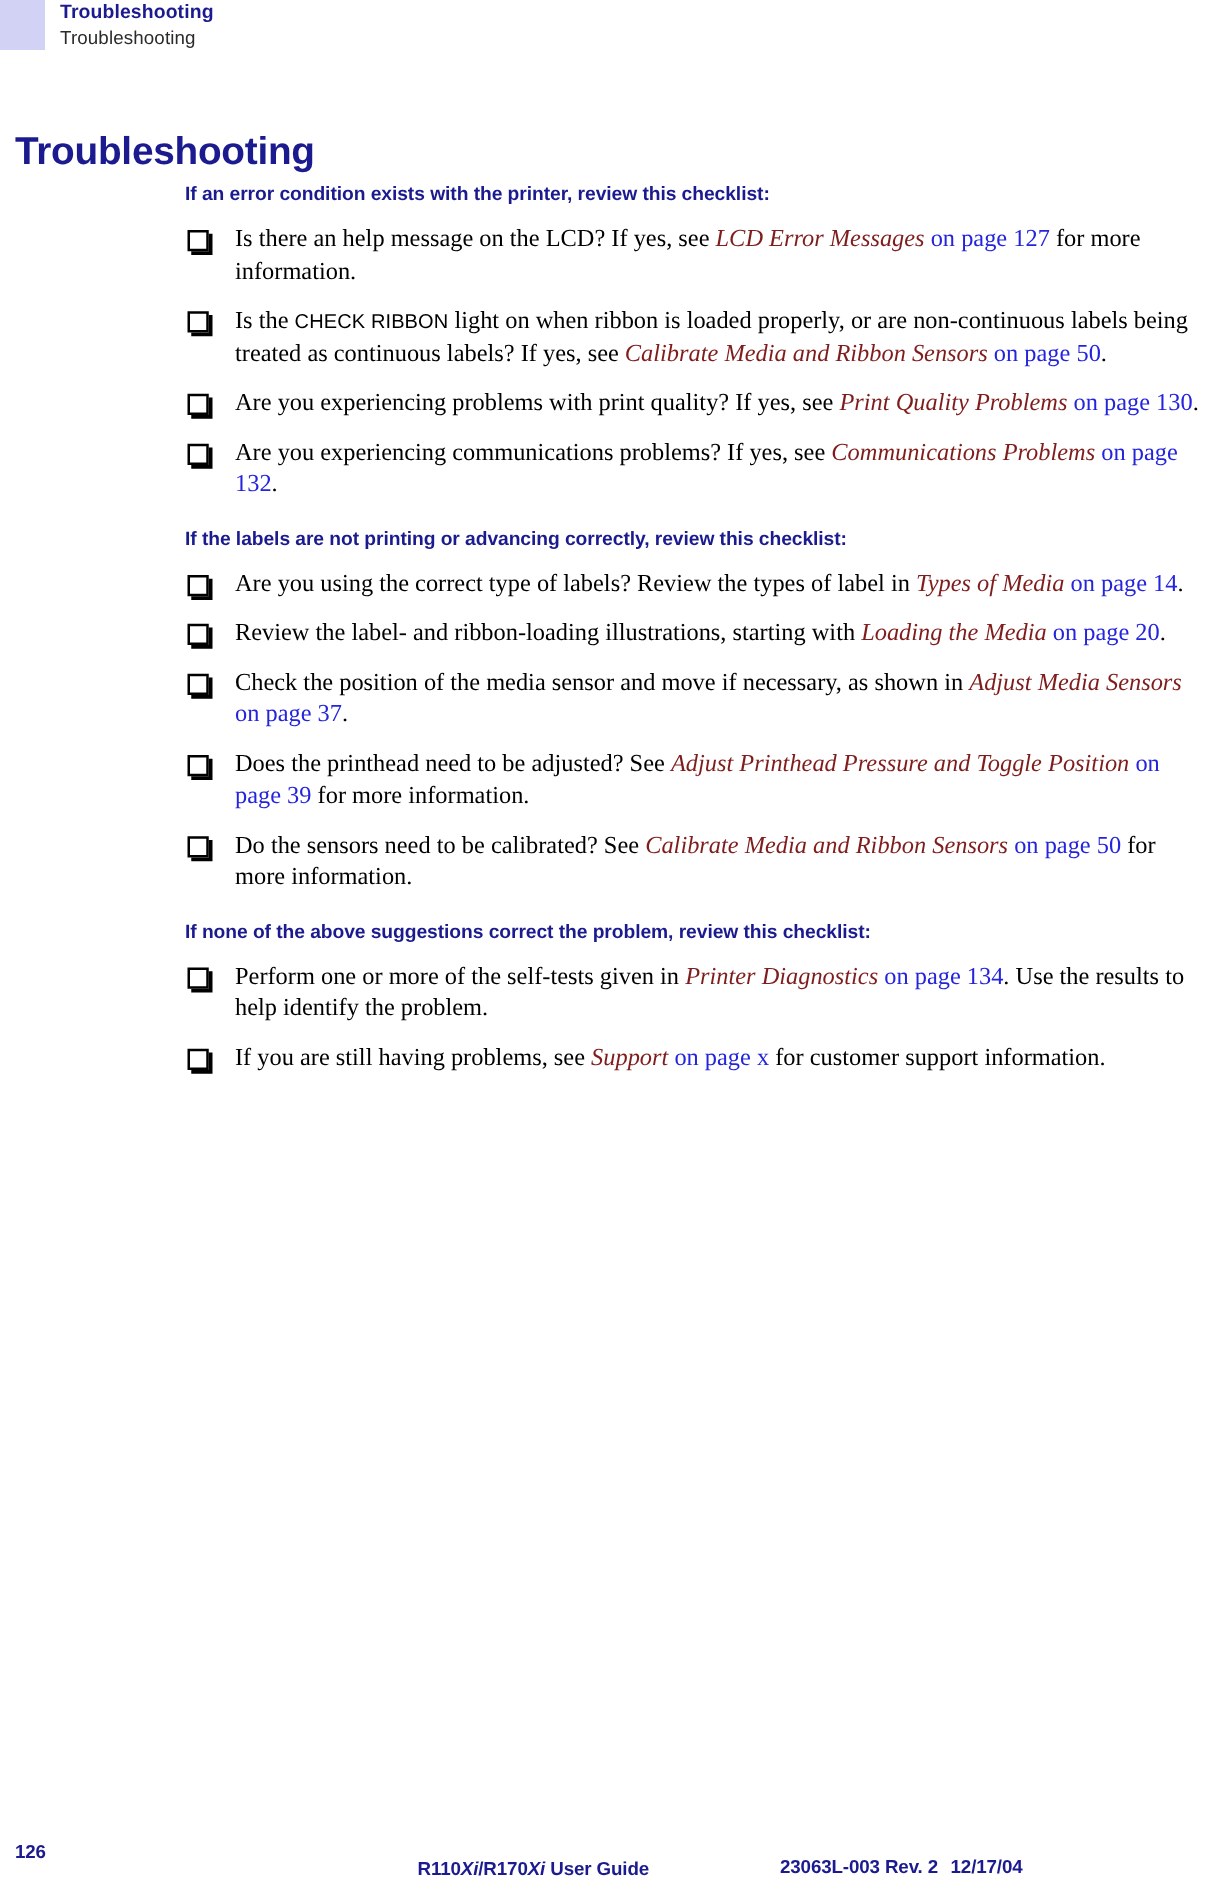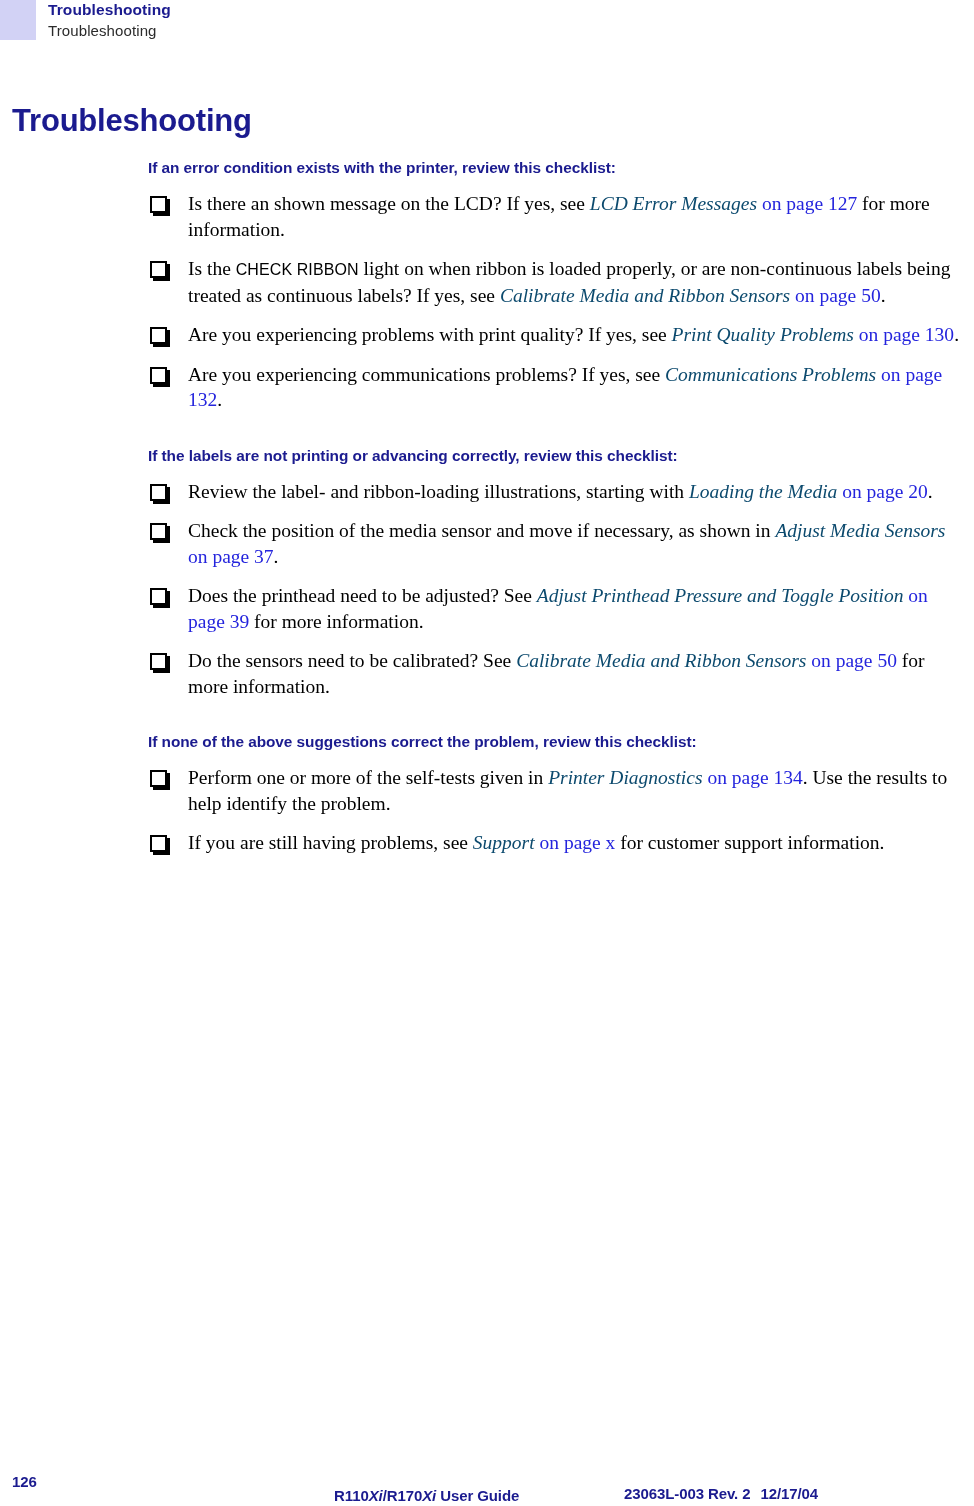--- a/index.html
+++ b/index.html
@@ -77,21 +77,21 @@
 
   .section { margin-bottom: 0; }
 
   .section-heading {
     font-family: "Liberation Sans", sans-serif;
     font-weight: bold;
     font-size: 15.4px;
     color: #1b1b8f;
     letter-spacing: -0.05px;
     line-height: 20px;
-    margin: 12px 0 13px 0;
+    margin: 0 0 13px 0;
     white-space: nowrap;
   }
 
   .checklist {
     list-style: none;
     margin: 0;
     padding: 0;
   }
   .check-item {
     position: relative;
@@ -112,21 +112,21 @@
     width: 13px;
     height: 13px;
     border: 2.5px solid #000000;
     background: #ffffff;
     box-shadow: 3px 3px 0 0 #000000;
   }
 
   
   .t { color: #000000; }
   .lnk-title {
-    color: #0c4a6e;
+    color: #7f1d1d;
     font-style: italic;
   }
   .lnk-page {
     color: #2424dd;
     font-style: normal;
   }
   .ui-label {
     font-family: "Liberation Sans", sans-serif;
     font-size: 16px;
     color: #000000;
@@ -178,30 +178,31 @@
   <div class="header-subtitle">Troubleshooting</div>
 </div>
 
 <h1 class="chapter-title">Troubleshooting</h1>
 
 <div class="content">
   <div id="sections-root">
       <div class="section">
         <div class="section-heading">If an error condition exists with the printer, review this checklist:</div>
         <ul class="checklist">
-          <li class="check-item"><span class="check-box"></span><span class="t">Is there an shown message on the LCD? If yes, see </span><span class="lnk-title">LCD Error Messages</span><span class="t"> </span><span class="lnk-page">on page 127</span><span class="t"> for more information.</span></li>
+          <li class="check-item"><span class="check-box"></span><span class="t">Is there an help message on the LCD? If yes, see </span><span class="lnk-title">LCD Error Messages</span><span class="t"> </span><span class="lnk-page">on page 127</span><span class="t"> for more information.</span></li>
           <li class="check-item"><span class="check-box"></span><span class="t">Is the </span><span class="ui-label">CHECK RIBBON</span><span class="t"> light on when ribbon is loaded properly, or are non-continuous labels being treated as continuous labels? If yes, see </span><span class="lnk-title">Calibrate Media and Ribbon Sensors</span><span class="t"> </span><span class="lnk-page">on page 50</span><span class="t">.</span></li>
           <li class="check-item"><span class="check-box"></span><span class="t">Are you experiencing problems with print quality? If yes, see </span><span class="lnk-title">Print Quality Problems</span><span class="t"> </span><span class="lnk-page">on page 130</span><span class="t">.</span></li>
           <li class="check-item"><span class="check-box"></span><span class="t">Are you experiencing communications problems? If yes, see </span><span class="lnk-title">Communications Problems</span><span class="t"> </span><span class="lnk-page">on page 132</span><span class="t">.</span></li>
         </ul>
       </div>
       <div class="section-gap"></div>
       <div class="section">
         <div class="section-heading">If the labels are not printing or advancing correctly, review this checklist:</div>
         <ul class="checklist">
+          <li class="check-item"><span class="check-box"></span><span class="t">Are you using the correct type of labels? Review the types of label in </span><span class="lnk-title">Types of Media</span><span class="t"> </span><span class="lnk-page">on page 14</span><span class="t">.</span></li>
           <li class="check-item"><span class="check-box"></span><span class="t">Review the label- and ribbon-loading illustrations, starting with </span><span class="lnk-title">Loading the Media</span><span class="t"> </span><span class="lnk-page">on page 20</span><span class="t">.</span></li>
           <li class="check-item"><span class="check-box"></span><span class="t">Check the position of the media sensor and move if necessary, as shown in </span><span class="lnk-title">Adjust Media Sensors</span><span class="t"> </span><span class="lnk-page">on page 37</span><span class="t">.</span></li>
           <li class="check-item"><span class="check-box"></span><span class="t">Does the printhead need to be adjusted? See </span><span class="lnk-title">Adjust Printhead Pressure and Toggle Position</span><span class="t"> </span><span class="lnk-page">on page 39</span><span class="t"> for more information.</span></li>
           <li class="check-item"><span class="check-box"></span><span class="t">Do the sensors need to be calibrated? See </span><span class="lnk-title">Calibrate Media and Ribbon Sensors</span><span class="t"> </span><span class="lnk-page">on page 50</span><span class="t"> for more information.</span></li>
         </ul>
       </div>
       <div class="section-gap"></div>
       <div class="section">
         <div class="section-heading">If none of the above suggestions correct the problem, review this checklist:</div>
         <ul class="checklist">

